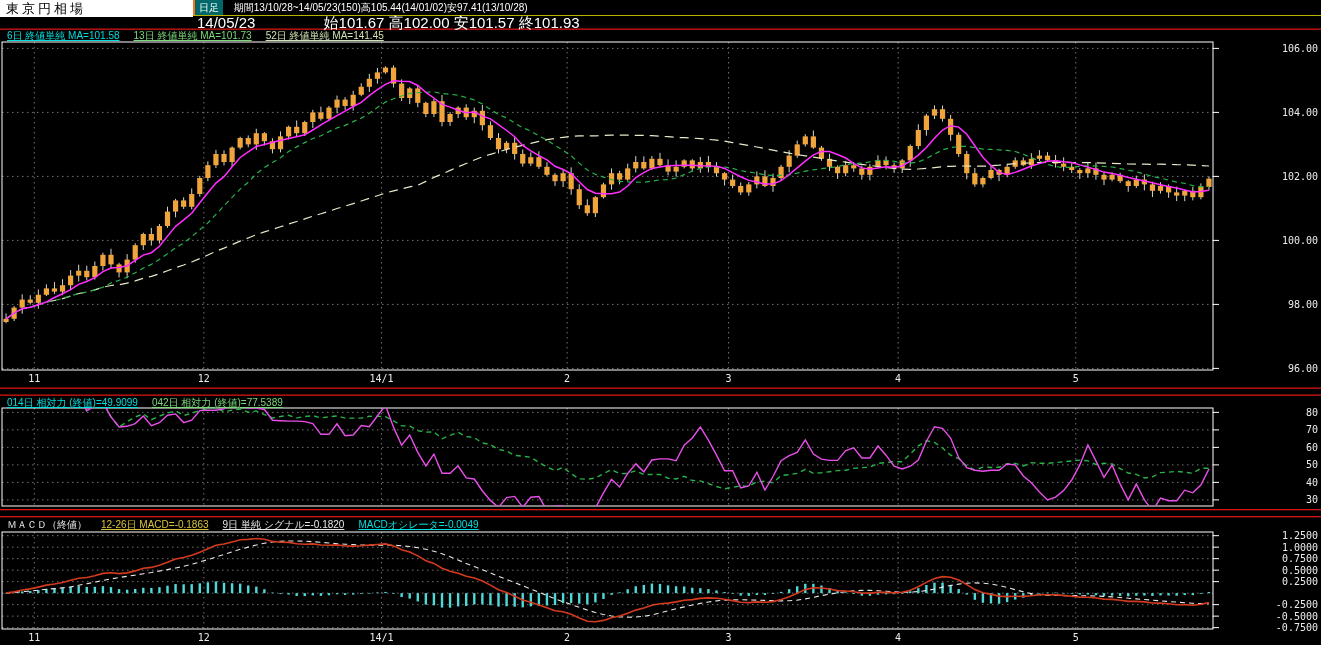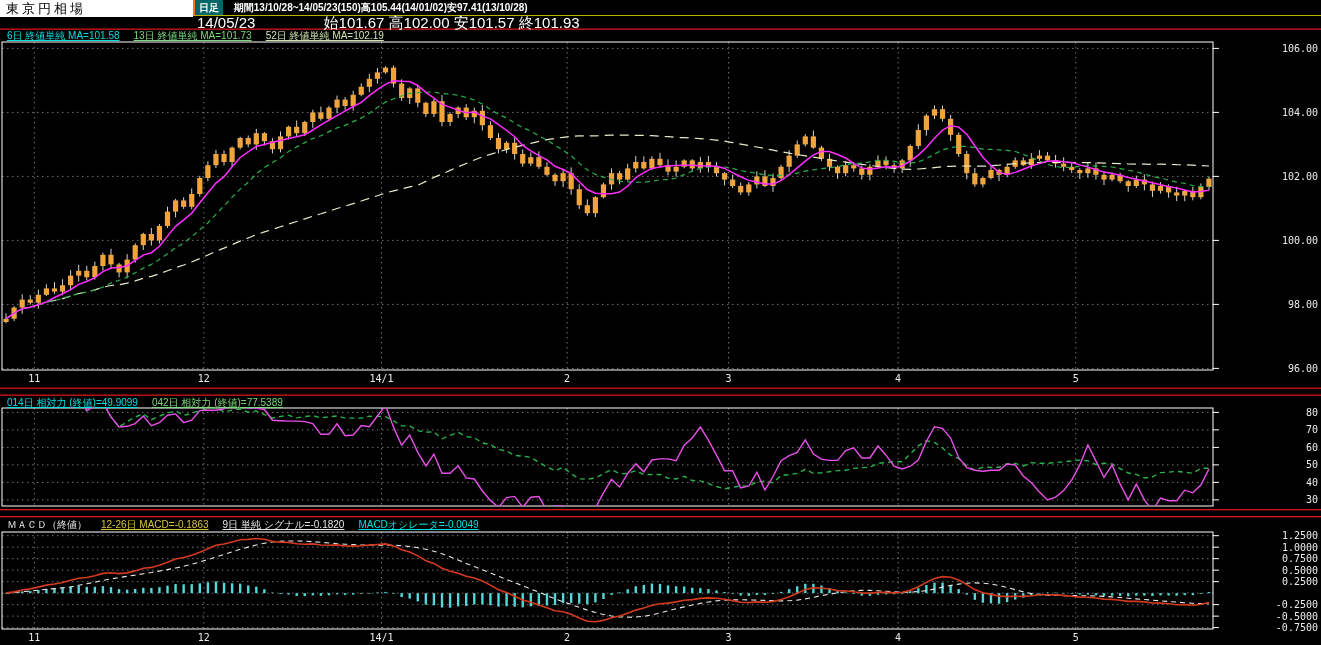--- a/index.html
+++ b/index.html
@@ -4,21 +4,21 @@
 <style>
   html,body{margin:0;padding:0;background:#000;}
   #screen{position:relative;width:1321px;height:645px;background:#000;overflow:hidden;
           font-family:"Liberation Sans",sans-serif;}
   #chart-svg{position:absolute;left:0;top:0;}
   .title-box{position:absolute;left:0;top:0;width:193px;height:17px;background:#ffffff;
              color:#000;font-weight:normal;font-size:13px;line-height:17px;padding-left:6px;
              box-sizing:border-box;letter-spacing:3px;}
   .info1{position:absolute;left:193px;top:0;right:0;height:15px;line-height:15px;
          border-bottom:1px solid #b5b500;border-left:2px solid #f97316;
-         color:#fff;font-size:10px;white-space:nowrap;font-weight:bold;}
+         color:#fff;font-size:10px;white-space:nowrap;}
   .tf{display:inline-block;background:#006868;color:#fff;padding:0 4px;margin-right:8px;}
   .info2{position:absolute;left:197px;top:16px;height:13px;line-height:13px;
          color:#fff;font-size:15px;white-space:nowrap;}
   .ohlc{margin-left:64px;}
   .legend{position:absolute;left:7px;font-size:10px;line-height:11px;white-space:nowrap;}
   #main-legend{top:30px;}
   #rsi-legend{top:397px;}
   #macd-legend{top:519px;}
   .legend-item{margin-right:14px;text-align:right;}
 </style>
@@ -613,17 +613,17 @@
   <div class="info1">
     <span class="tf">日足</span>
     <span>期間13/10/28~14/05/23(150)高105.44(14/01/02)安97.41(13/10/28)</span>
   </div>
 
   <div class="info2">
     <span>14/05/23</span>
     <span class="ohlc">始101.67  高102.00  安101.57  終101.93</span>
   </div>
 
-  <div class="legend" id="main-legend"><span class="legend-item" style="color: rgb(0, 222, 222); text-decoration: underline;">6日 終値単純 MA=101.58</span><span class="legend-item" style="color: rgb(121, 217, 121); text-decoration: underline; margin-top: 24px;">13日 終値単純 MA=101.73</span><span class="legend-item" style="color: rgb(207, 227, 176); text-decoration: underline;">52日 終値単純 MA=102.19</span></div>
+  <div class="legend" id="main-legend"><span class="legend-item" style="color: rgb(0, 222, 222); text-decoration: underline;">6日 終値単純 MA=101.58</span><span class="legend-item" style="color: rgb(121, 217, 121); text-decoration: underline; margin-top: 24px;">13日 終値単純 MA=101.73</span><span class="legend-item" style="color: rgb(207, 227, 176); text-decoration: underline;">52日 終値単純 MA=141.45</span></div>
   <div class="legend" id="rsi-legend"><span class="legend-item" style="color: rgb(0, 222, 222); text-decoration: underline;">014日 相対力 (終値)=49.9099</span><span class="legend-item" style="color: rgb(121, 217, 121); text-decoration: underline;">042日 相対力 (終値)=77.5389</span></div>
   <div class="legend" id="macd-legend"><span class="legend-item" style="color: rgb(232, 232, 232);">ＭＡＣＤ（終値）</span><span class="legend-item" style="color: rgb(216, 194, 58); text-decoration: underline;">12-26日 MACD=-0.1863</span><span class="legend-item" style="color: rgb(232, 232, 232); text-decoration: underline;">9日 単純 シグナル=-0.1820</span><span class="legend-item" style="color: rgb(0, 222, 222); text-decoration: underline;">MACDオシレータ=-0.0049</span></div>
 
 </div>
 
 </body></html>

